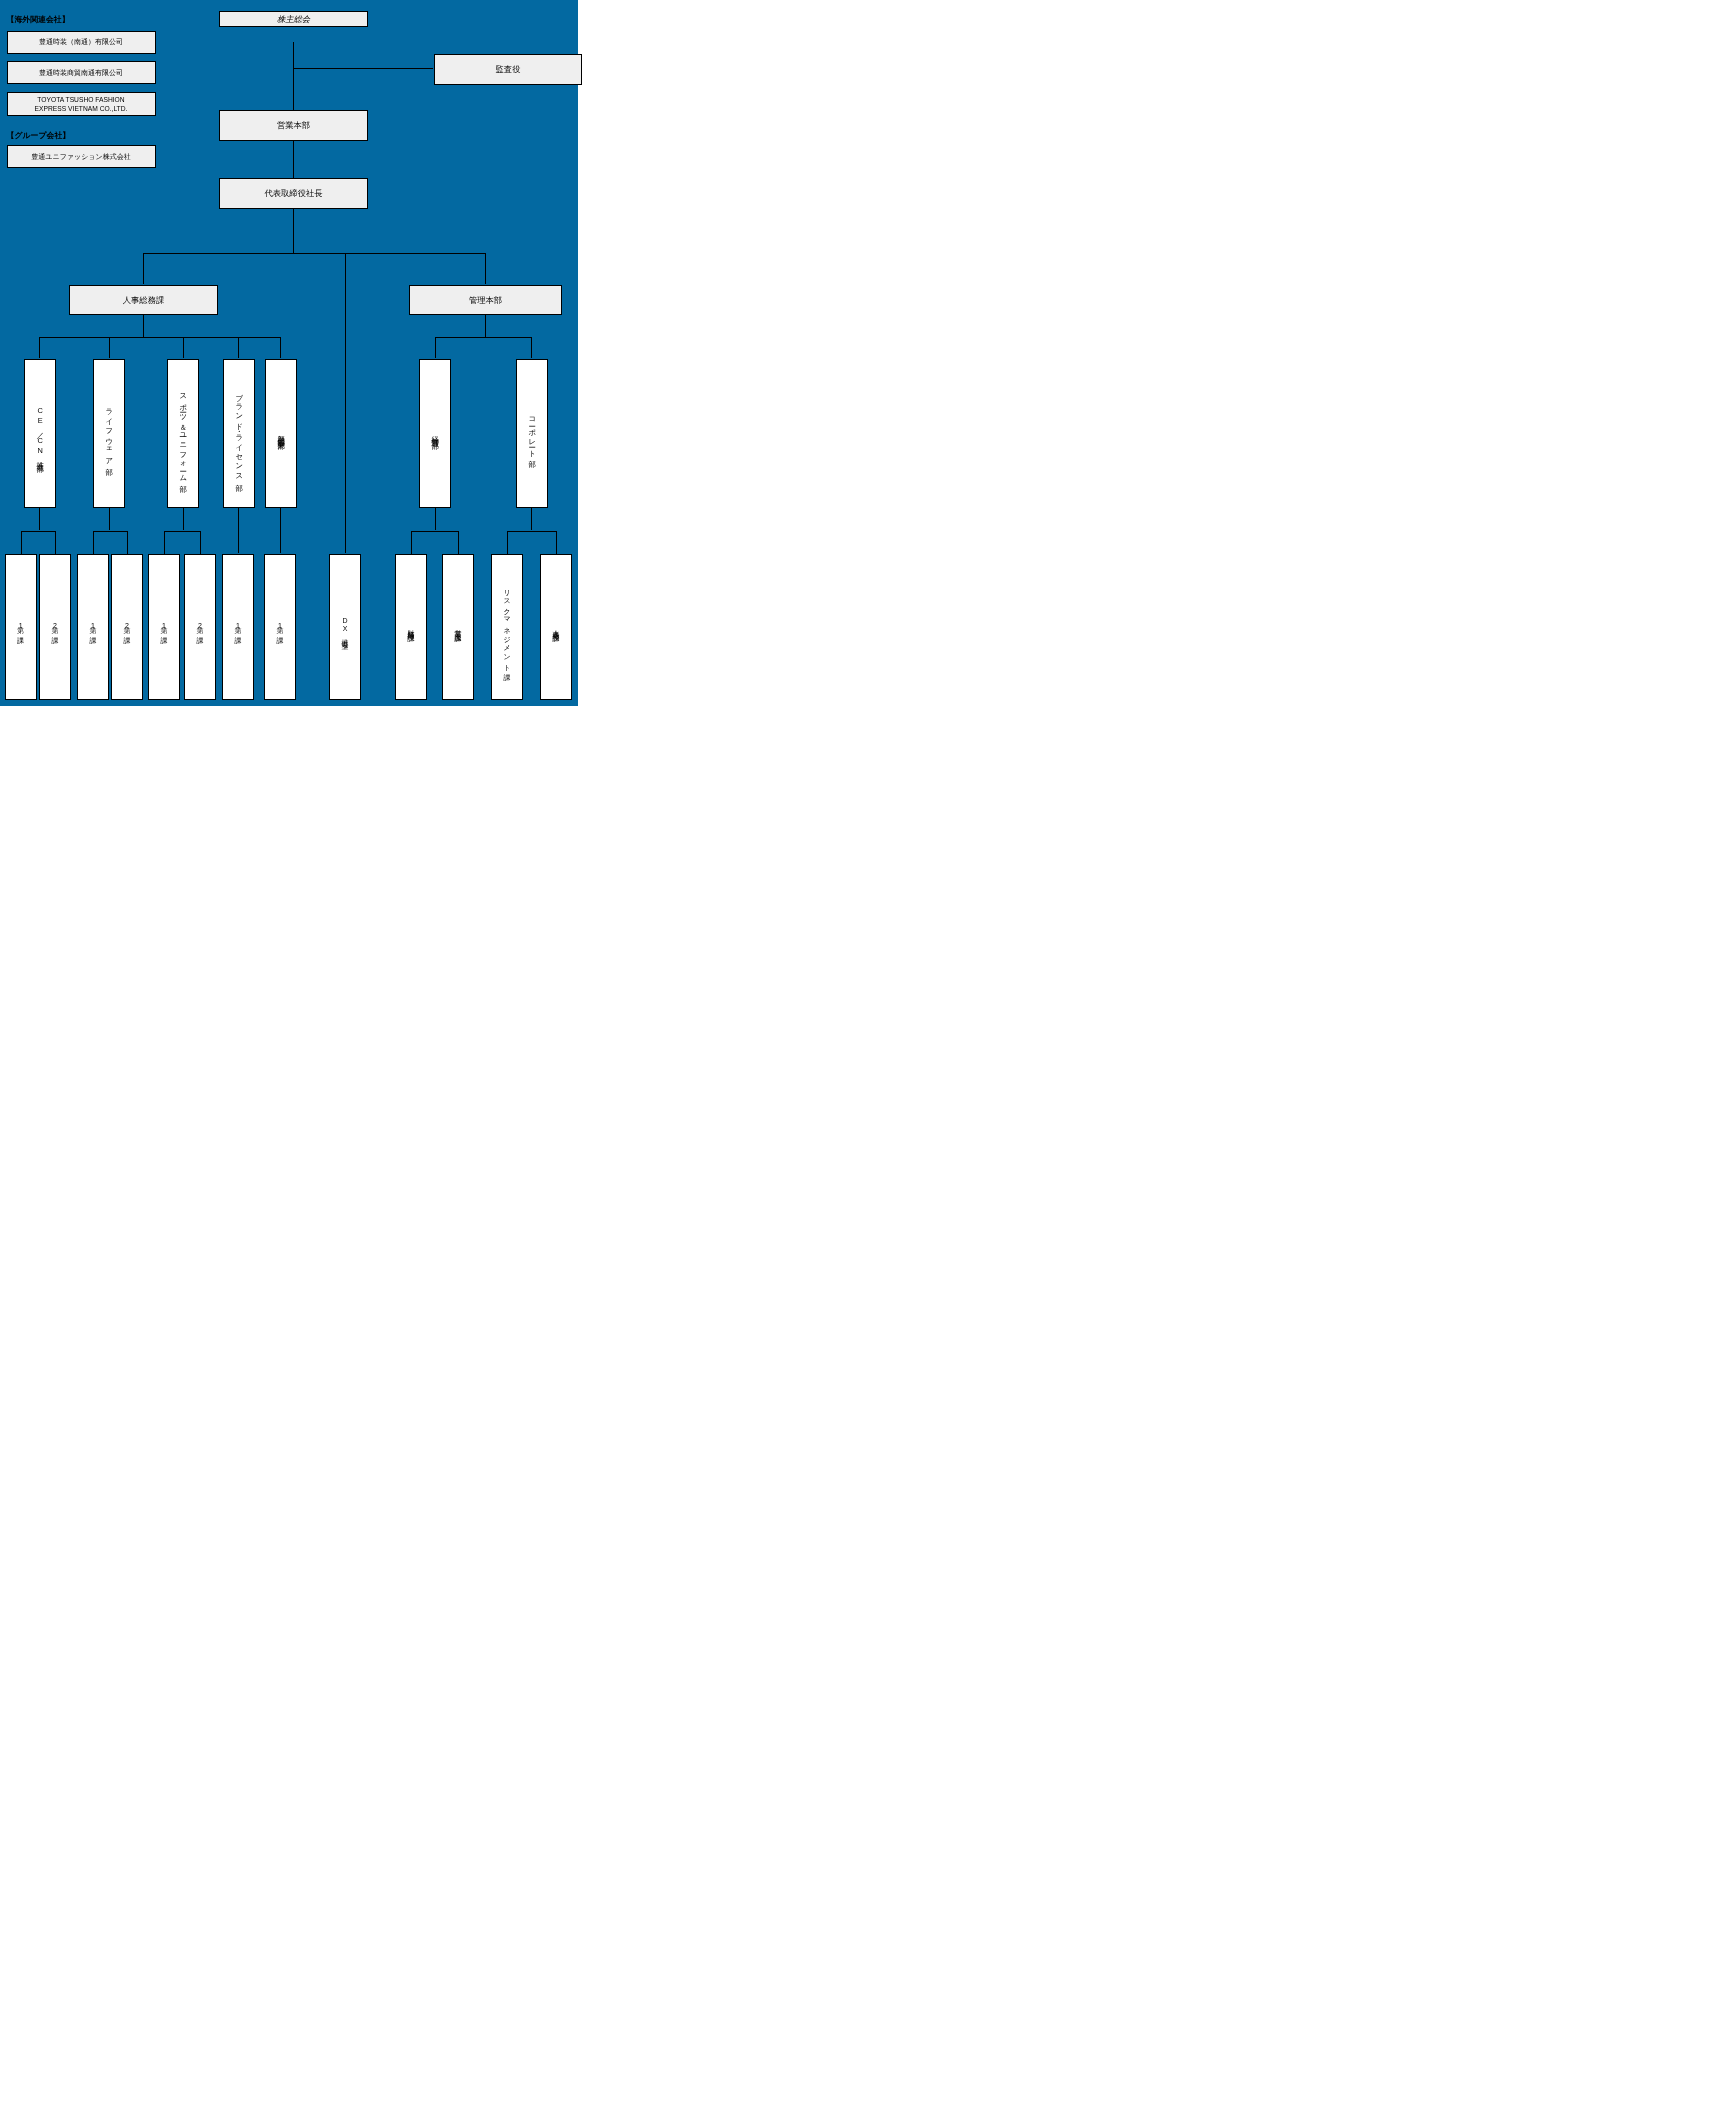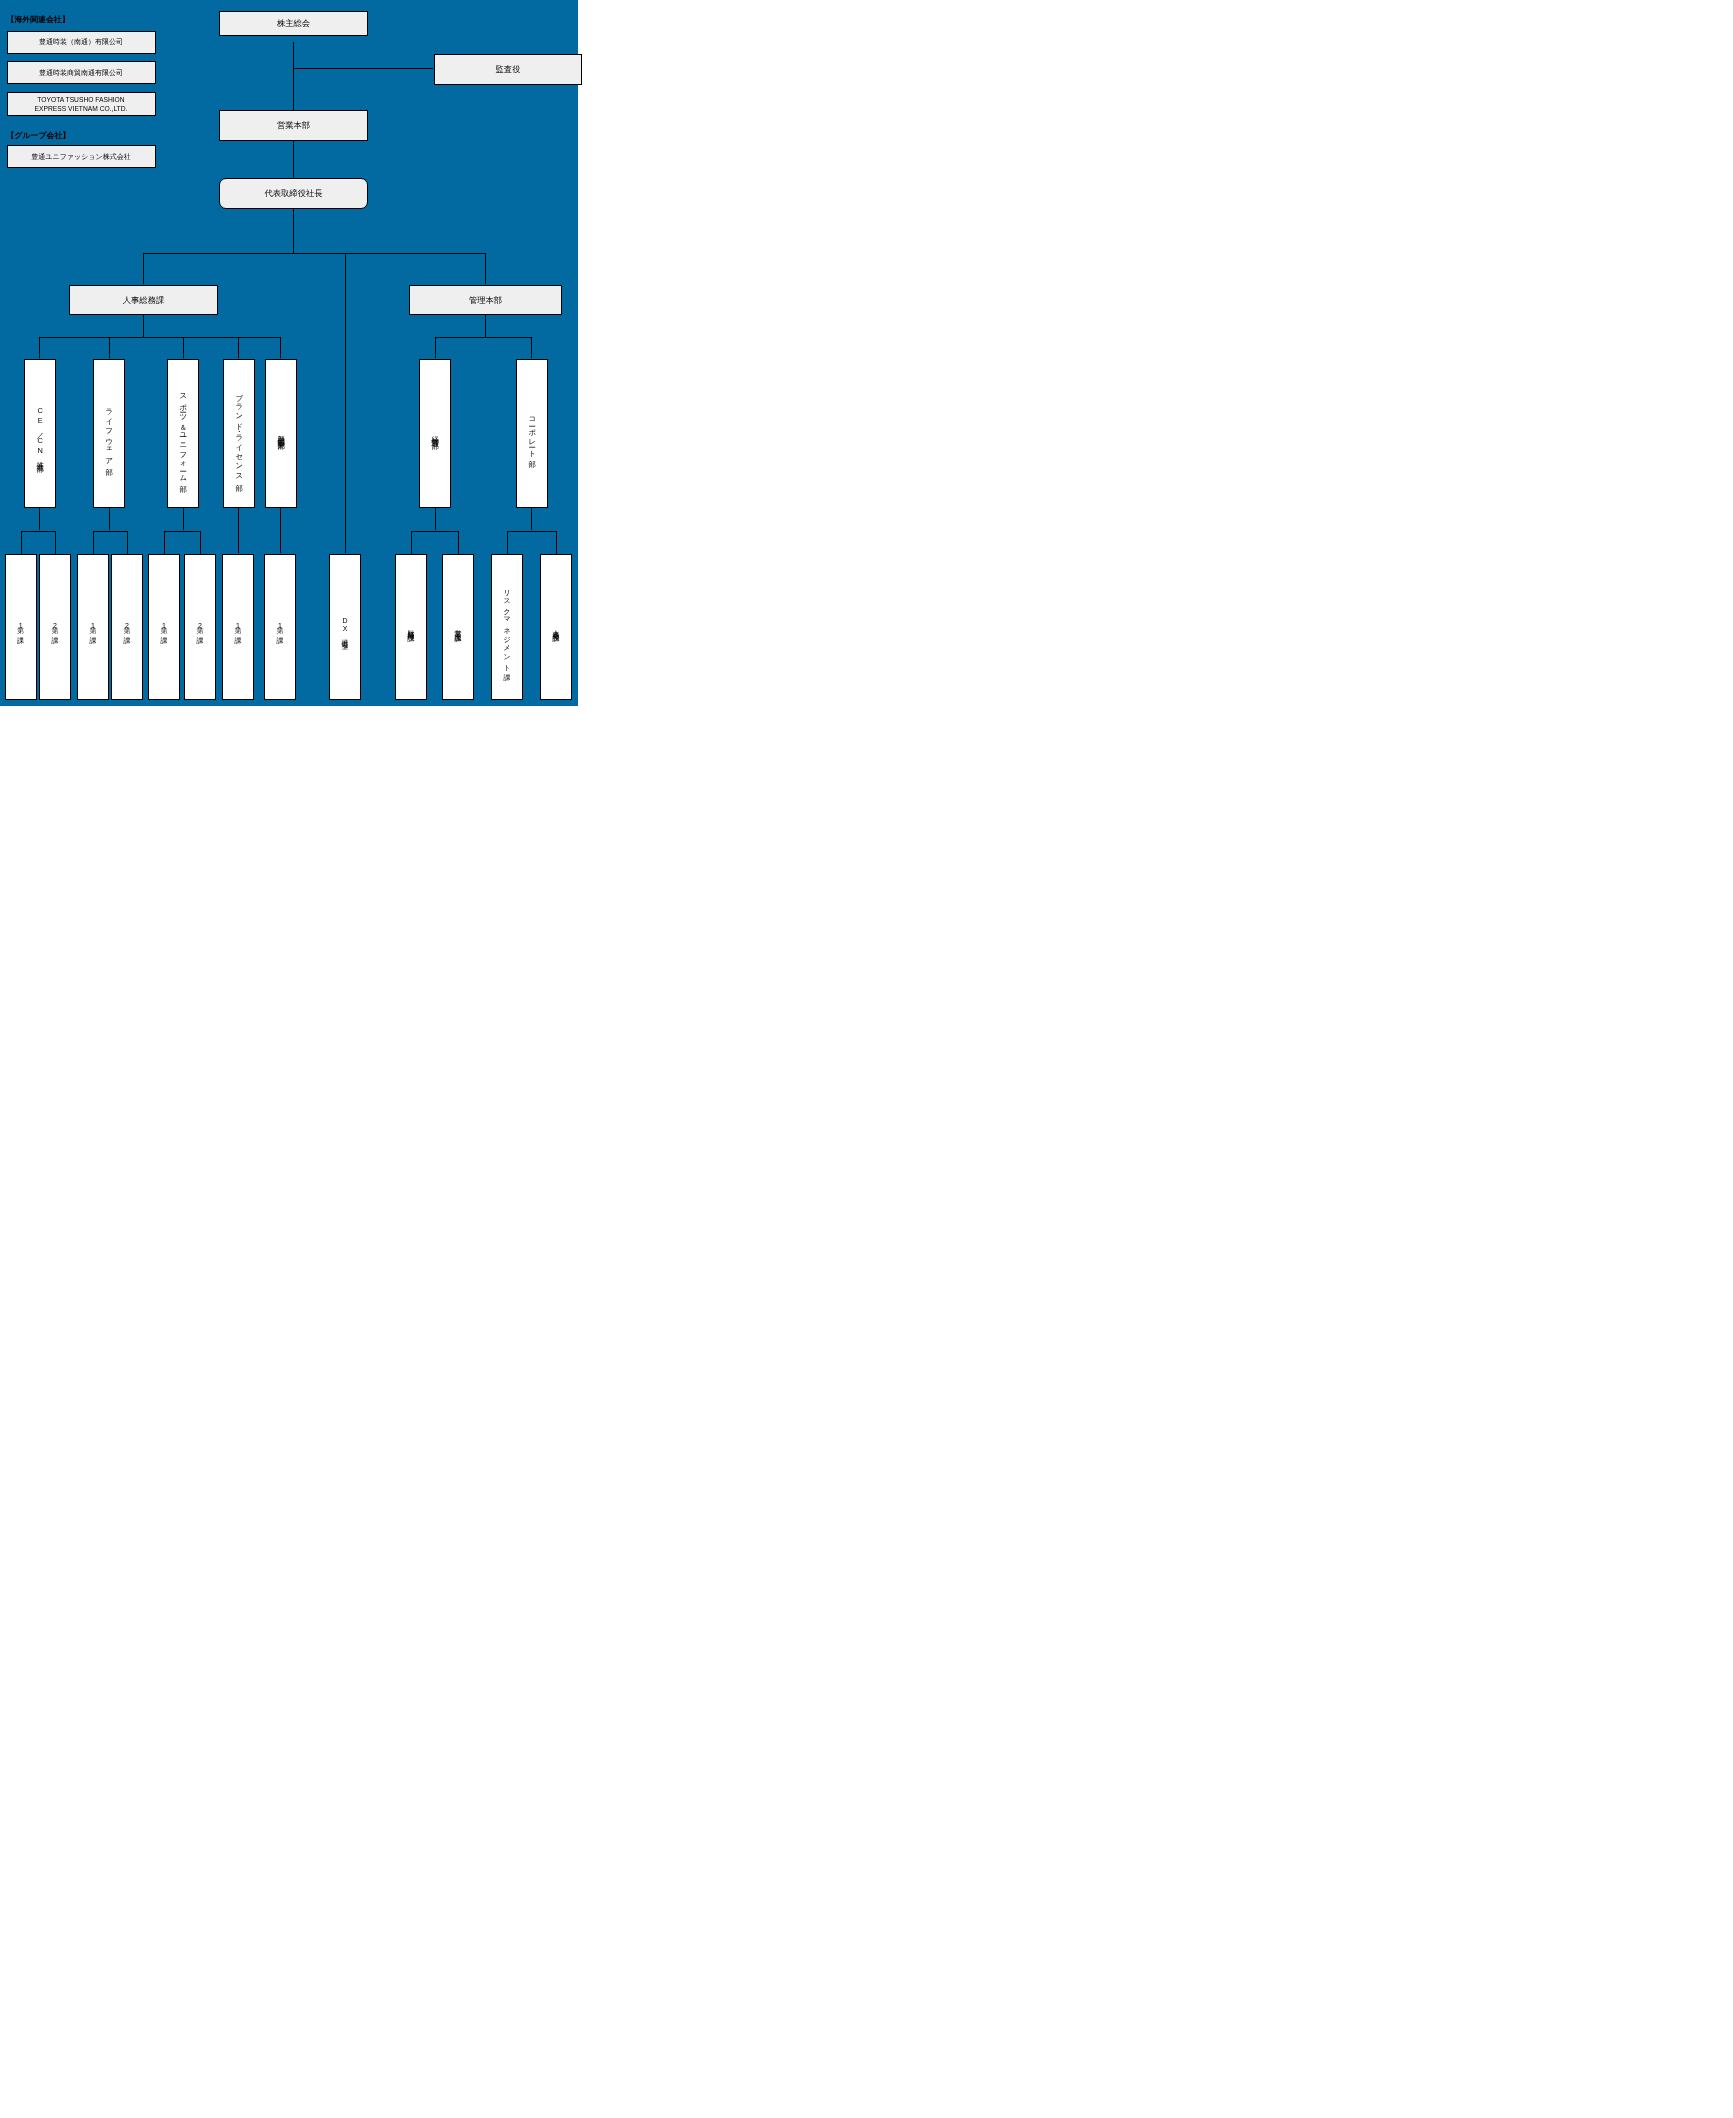--- a/index.html
+++ b/index.html
@@ -51,30 +51,30 @@
   <div class="sbox small" style="left:6.5px;top:92px;width:149px;height:24px;">
     <span class="bline">TOYOTA TSUSHO FASHION</span>
     <span class="bline">EXPRESS VIETNAM CO.,LTD.</span>
   </div>
 
   <div class="shead" style="left:6.5px;top:130px;">【グループ会社】</div>
   <div class="sbox" style="left:6.5px;top:145px;width:149px;height:23px;">
     <span class="bline">豊通ユニファッション株式会社</span>
   </div>
 
-  <div class="gbox" style="left:219px;top:11px;width:149px;height:25px;">
+  <div class="gbox" style="left:219px;top:11px;width:149px;height:16px;font-style:italic;">
     <span>株主総会</span>
   </div>
   <div class="gbox" style="left:434px;top:54px;width:148px;height:30.5px;">
     <span>監査役</span>
   </div>
   <div class="gbox" style="left:219px;top:110px;width:149px;height:30.5px;">
     <span>営業本部</span>
   </div>
-  <div class="gbox" style="left:219px;top:178px;width:149px;height:30.5px;border-radius:7px;">
+  <div class="gbox" style="left:219px;top:178px;width:149px;height:30.5px;">
     <span>代表取締役社長</span>
   </div>
 
   <div class="gbox" style="left:69px;top:285px;width:149px;height:30px;">
     <span>人事総務課</span>
   </div>
   <div class="gbox" style="left:409px;top:285px;width:153px;height:30px;">
     <span>管理本部</span>
   </div>
 

